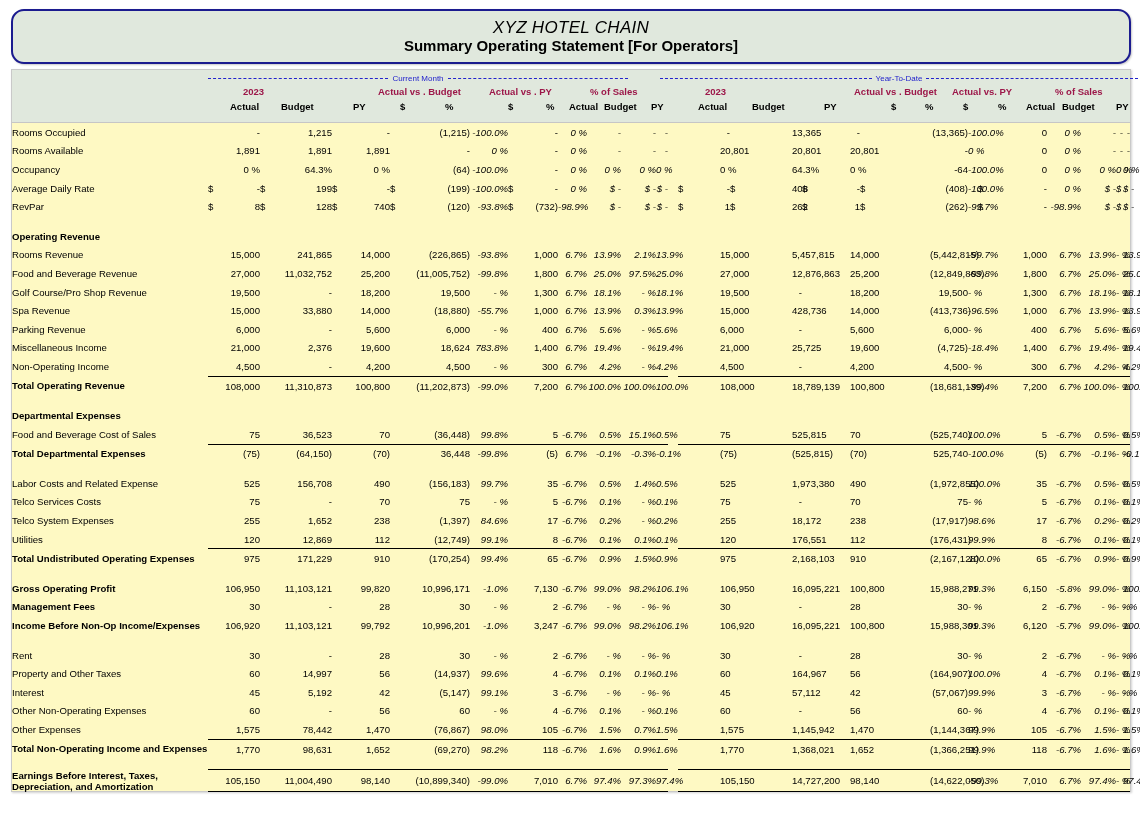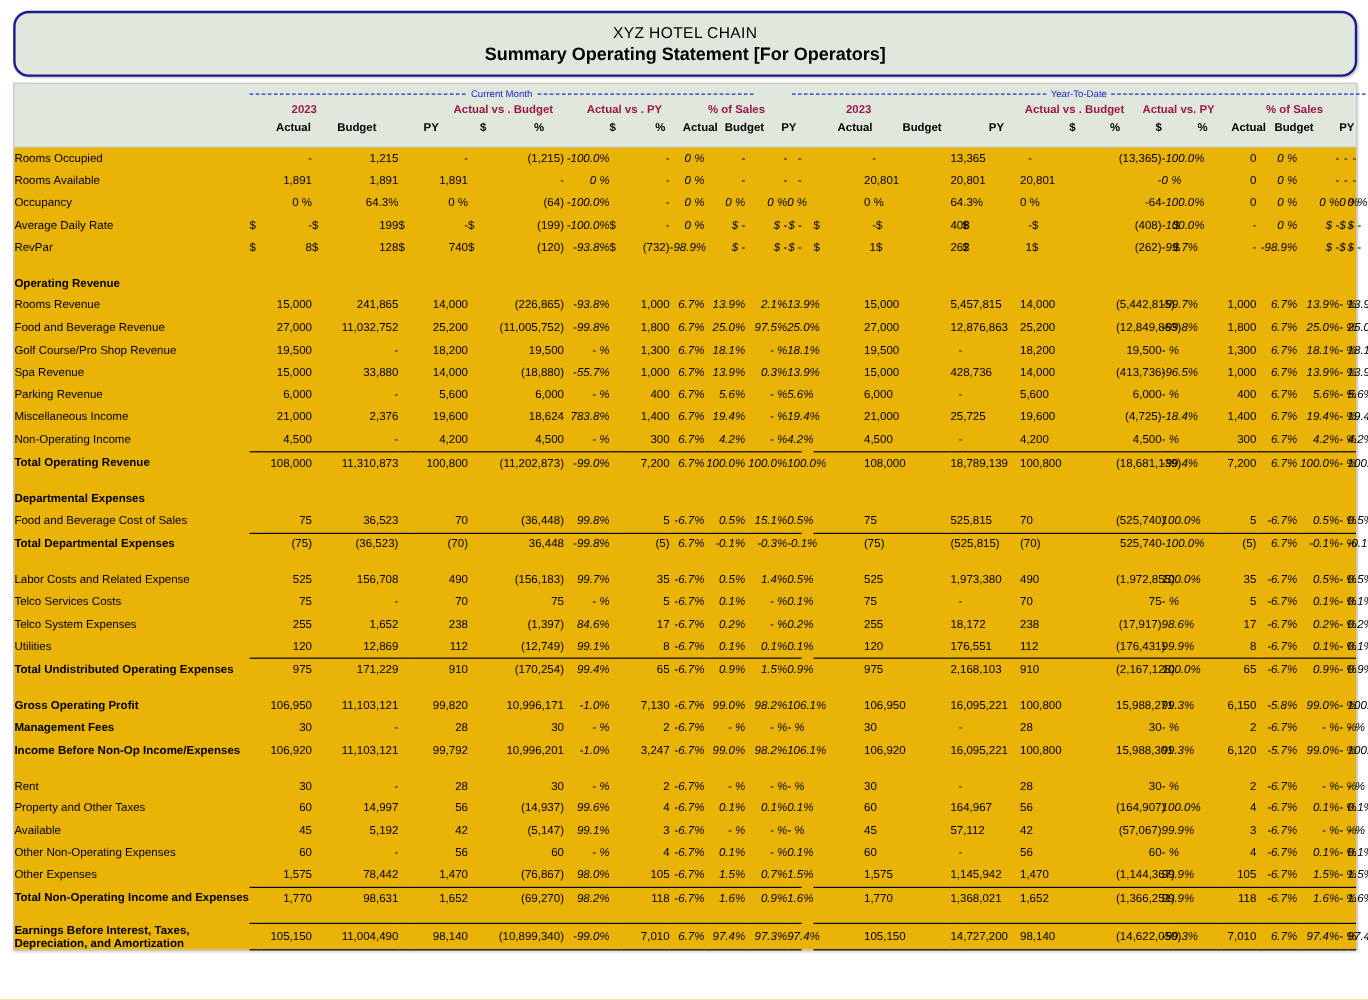--- a/index.html
+++ b/index.html
@@ -16,41 +16,41 @@
   
   .titlebox{
     border:2px solid #1b1b8f;
     border-radius:13px;
     background:#e0e8dd;
     height:51px;
     margin:3px 1px 5px 3px;
     box-shadow:1px 1px 2px rgba(0,0,0,.22);
     display:flex;flex-direction:column;align-items:center;justify-content:center;
   }
-  .t1{font-size:13px;letter-spacing:.3px;line-height:19px;}
+  .t1{font-size:17px;letter-spacing:.3px;line-height:19px;font-style:italic;}
   .t2{font-size:15px;font-weight:bold;line-height:18px;}
 
   
   .headband{
     background:#e0e8dd;
     border:1px solid #c9c9c9;
     height:52px;
     margin:0 1px 0 3px;
     position:relative;
     box-shadow:1px 1px 2px rgba(0,0,0,.18);
   }
   .grpline{position:absolute;top:3px;height:10px;display:flex;align-items:center;color:#2222cc;font-size:8px;white-space:nowrap;}
   .grpline .dash{flex:1;border-top:1px dashed #2222cc;height:0;}
   .grpline .lbl{padding:0 4px;}
   .yearlbl{position:absolute;color:#9c1749;font-weight:bold;font-size:9.5px;}
   .grphdr{position:absolute;color:#9c1749;font-weight:bold;font-size:9.5px;white-space:nowrap;}
   .colhdr{position:absolute;font-weight:bold;font-size:9.5px;white-space:nowrap;}
 
   
-  .tblwrap{margin:0 1px 0 3px;border:1px solid #c9c9c9;border-top:none;background:#eab308;height:668px;position:relative;box-shadow:1px 1px 2px rgba(0,0,0,.18);}
+  .tblwrap{margin:0 1px 0 3px;border:1px solid #c9c9c9;border-top:none;background:#fef9c3;height:668px;position:relative;box-shadow:1px 1px 2px rgba(0,0,0,.18);}
   table.fin{border-collapse:collapse;width:100%;table-layout:fixed;}
   table.fin td{font-size:9.6px;padding:0;height:18.6px;vertical-align:middle;white-space:nowrap;}
   td.lbl{text-align:left;padding-left:8px;}
   td.num{text-align:right;padding-right:3px;}
   td.cur{text-align:left;padding-left:4px;width:10px;}
   td.spacer{width:12px;}
   .ital{font-style:italic;}
   .bold{font-weight:bold;}
   .indent1{padding-left:10px;}
   .indent2{padding-left:18px;}
@@ -638,21 +638,21 @@
             <td class="num ital">-6.7%</td>
             <td class="num ital">0.5%</td>
             <td class="num ital">- %</td>
             <td class="num ital">0.5%</td>
           </tr>
           <tr class="total">
             <td class="lbl bold">Total Departmental Expenses</td>
             <td class="cur"></td>
             <td class="num">(75)</td>
             <td class="cur"></td>
-            <td class="num">(36,523)</td>
+            <td class="num">(64,150)</td>
             <td class="cur"></td>
             <td class="num">(70)</td>
             <td class="cur"></td>
             <td class="num">36,448</td>
             <td class="num ital">-99.8%</td>
             <td class="cur"></td>
             <td class="num">(5)</td>
             <td class="num ital">6.7%</td>
             <td class="num ital">-0.1%</td>
             <td class="num ital">-0.3%</td>
@@ -1017,21 +1017,21 @@
             <td class="num">(164,907)</td>
             <td class="num ital">100.0%</td>
             <td class="cur"></td>
             <td class="num">4</td>
             <td class="num ital">-6.7%</td>
             <td class="num ital">0.1%</td>
             <td class="num ital">- %</td>
             <td class="num ital">0.1%</td>
           </tr>
           <tr>
-            <td class="lbl indent2">Available</td>
+            <td class="lbl indent2">Interest</td>
             <td class="cur"></td>
             <td class="num">45</td>
             <td class="cur"></td>
             <td class="num">5,192</td>
             <td class="cur"></td>
             <td class="num">42</td>
             <td class="cur"></td>
             <td class="num">(5,147)</td>
             <td class="num ital">99.1%</td>
             <td class="cur"></td>

